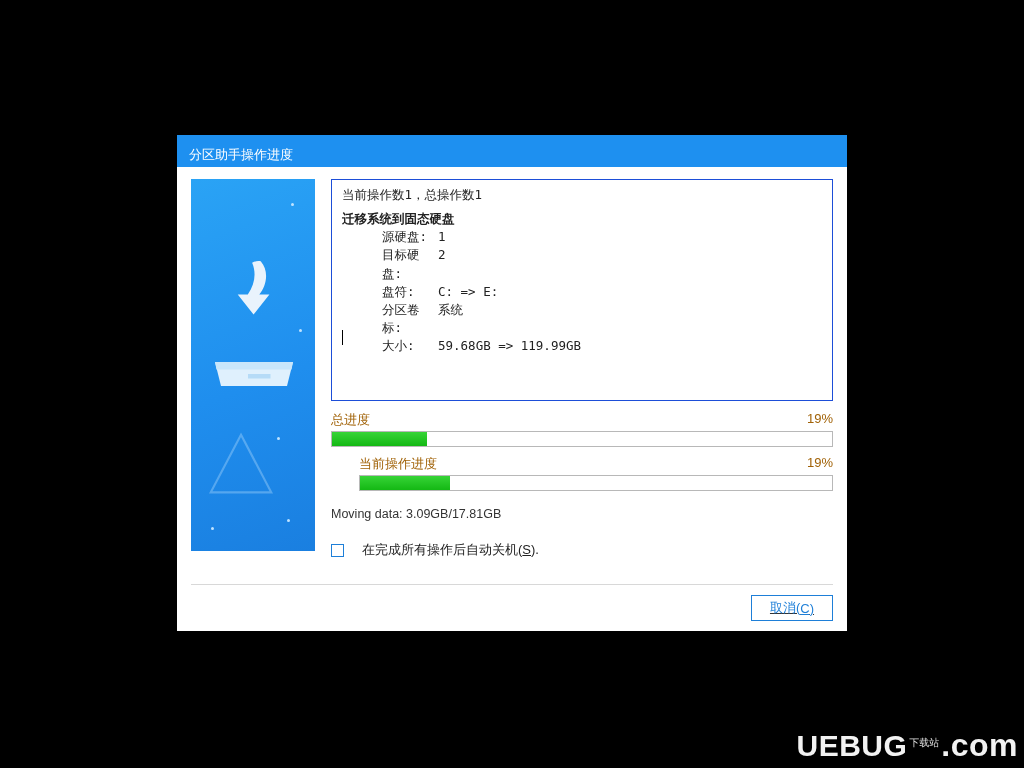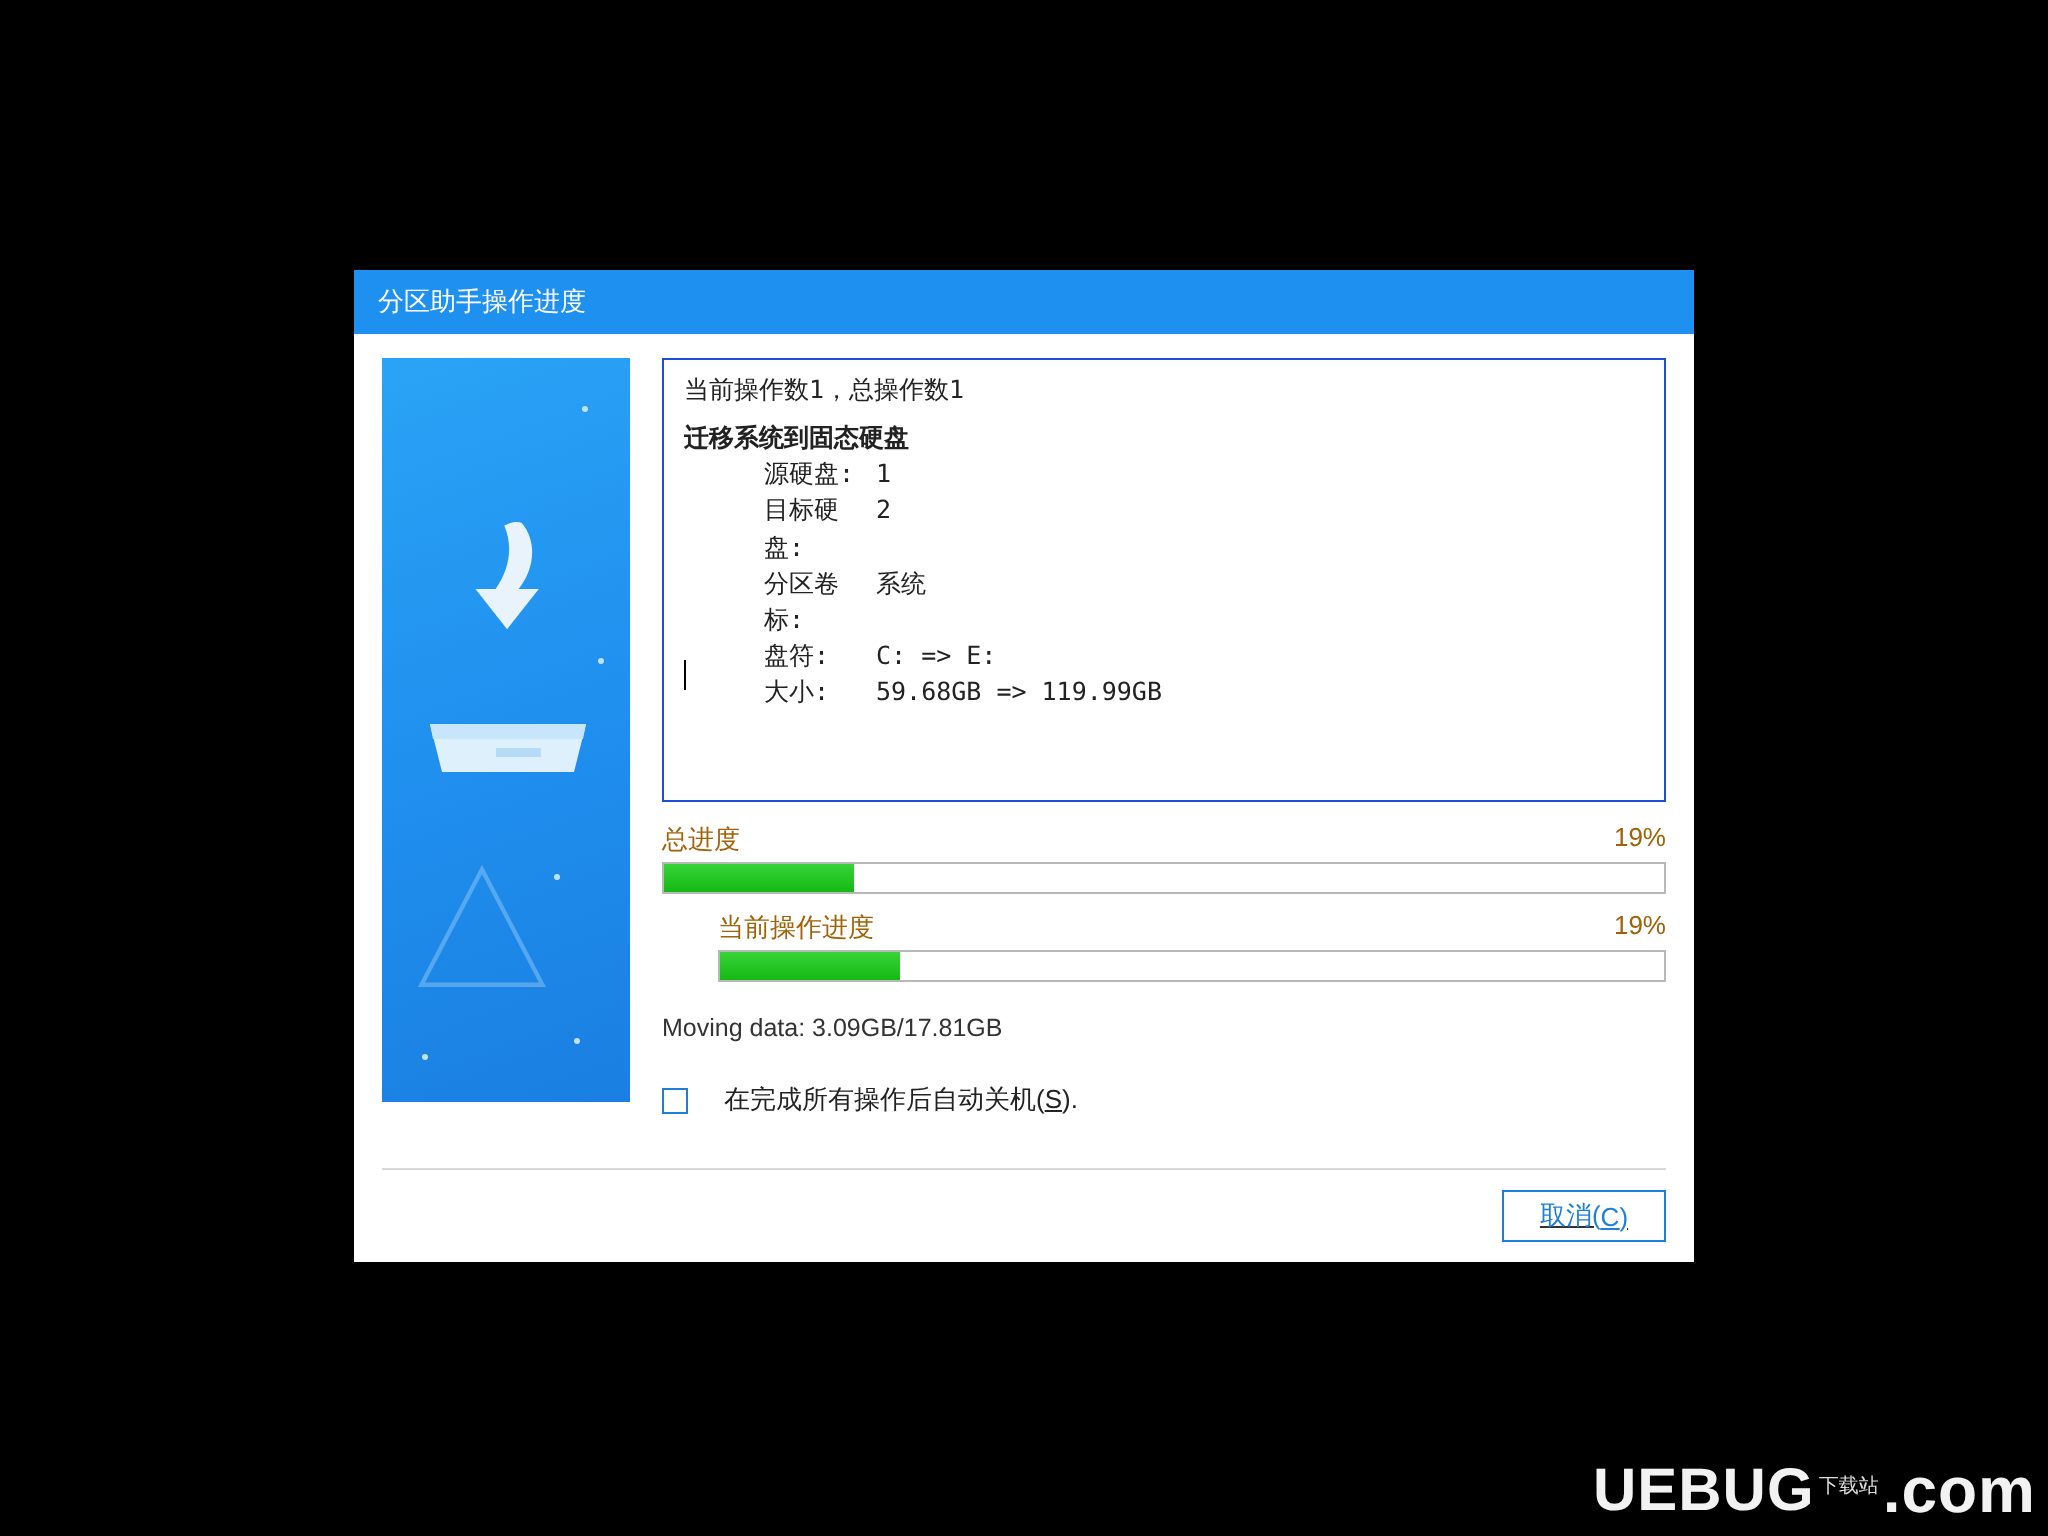--- a/index.html
+++ b/index.html
@@ -23,22 +23,22 @@
     box-shadow: 0 4px 20px rgba(0,0,0,0.5);
     display: flex;
     flex-direction: column;
   }
 
   .titlebar {
     height: 32px;
     background: #1e90f0;
     color: #fff;
     display: flex;
-    align-items: center;
-    padding: 0 12px;
+    align-items: flex-start;
+    padding: 11px 12px;
     font-size: 13px;
     font-weight: normal;
   }
 
   .body {
     flex: 1;
     display: flex;
     flex-direction: column;
     padding: 12px 14px 10px 14px;
   }
@@ -222,26 +222,26 @@
           <div class="info-line info-bold">迁移系统到固态硬盘</div>
           <div class="info-row">
             <span class="info-label">源硬盘:</span>
             <span class="info-value">1</span>
           </div>
           <div class="info-row">
             <span class="info-label">目标硬盘:</span>
             <span class="info-value">2</span>
           </div>
           <div class="info-row">
+            <span class="info-label">盘符:</span>
+            <span class="info-value">C: =&gt; E:</span>
+          </div>
+          <div class="info-row">
             <span class="info-label">分区卷标:</span>
             <span class="info-value">系统</span>
-          </div>
-          <div class="info-row">
-            <span class="info-label">盘符:</span>
-            <span class="info-value">C: =&gt; E:</span>
           </div>
           <div class="info-row">
             <span class="info-label">大小:</span>
             <span class="info-value">59.68GB =&gt; 119.99GB</span>
           </div>
           <div class="caret"></div>
         </div>
 
         <div class="progress-block">
           <div class="progress-head">

